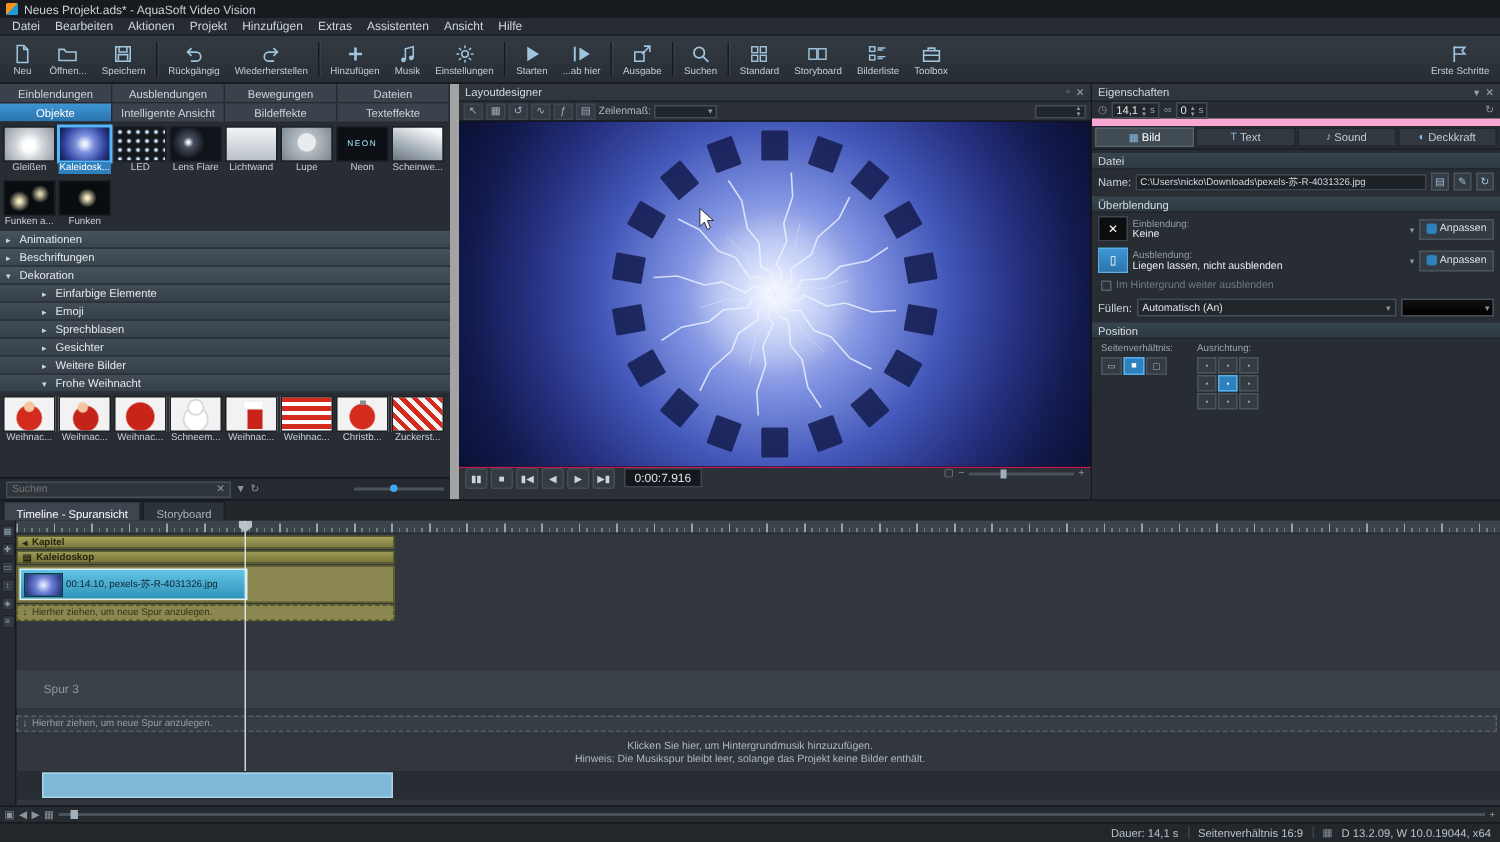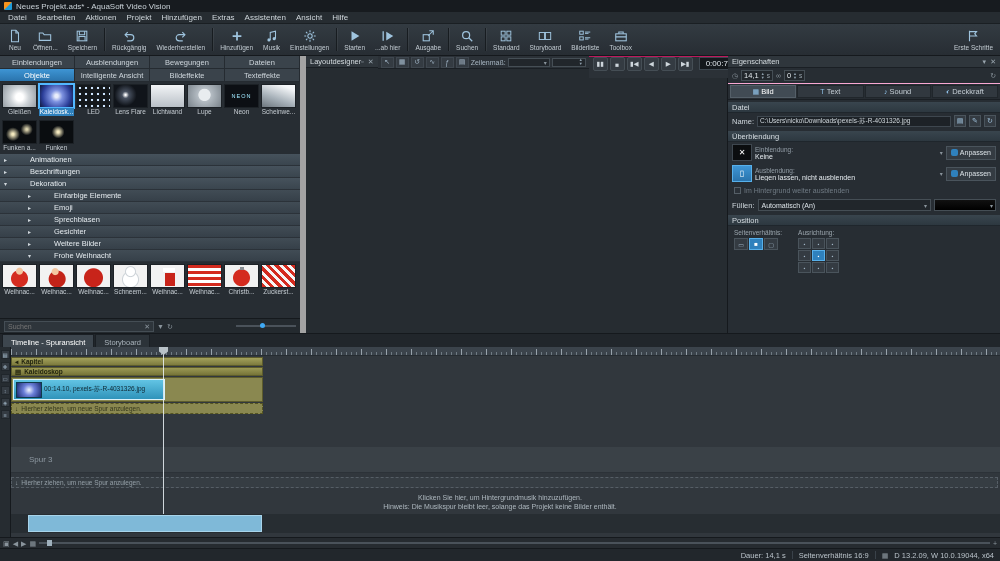--- a/index.html
+++ b/index.html
@@ -43,51 +43,51 @@
   .art-sparks2{background-color:#0a0d10;background-image:radial-gradient(circle at 55% 50%,rgba(255,244,200,.95) 5%,transparent 30%)}
   .xmas .thumb-art{background-color:#f2f2f2}
   .xart-santa1{background-image:radial-gradient(circle at 50% 28%,#f3c6a0 3px,transparent 4px),radial-gradient(circle at 50% 62%,#d42b1f 8px,transparent 9px)}
   .xart-santa2{background-image:radial-gradient(circle at 46% 30%,#f3c6a0 3px,transparent 4px),radial-gradient(circle at 52% 64%,#c32318 8px,transparent 9px)}
   .xart-sack{background-image:radial-gradient(circle at 50% 58%,#c8241a 9px,transparent 10px)}
   .xart-snowman{background-image:radial-gradient(circle at 50% 30%,#fff 4px,#cdd3d8 5px,transparent 6px),radial-gradient(circle at 50% 66%,#fff 7px,#cdd3d8 8px,transparent 9px);background-color:#eef1f3}
   .xart-stocking{background-image:linear-gradient(#fff,#fff),linear-gradient(#c8241a,#c8241a);background-size:12px 4px,10px 13px;background-position:58% 18%,60% 85%;background-repeat:no-repeat}
   .xart-hat{background-image:repeating-linear-gradient(180deg,#d42b1f 0 3px,#fff 3px 6px)}
   .xart-ornament{background-image:linear-gradient(#8a8f94,#8a8f94),radial-gradient(circle at 50% 58%,#d42b1f 8px,transparent 9px);background-size:4px 3px,100% 100%;background-position:50% 10%,0 0;background-repeat:no-repeat}
   .xart-candy{background-image:repeating-linear-gradient(45deg,#d42b1f 0 3px,#f6f6f6 3px 6px)}
-  .tree-row{height:12px;display:flex;align-items:center;gap:20px;padding-left:4px;background:linear-gradient(#46525c,#3a454e);border-bottom:1px solid #2b3239;font-size:7.5px;color:#e4eaee;cursor:pointer}
+  .tree-row{height:12px;display:flex;align-items:center;gap:3px;padding-left:4px;background:linear-gradient(#46525c,#3a454e);border-bottom:1px solid #2b3239;font-size:7.5px;color:#e4eaee;cursor:pointer}
   .tree-row.lvl1{padding-left:28px;background:linear-gradient(#414c55,#364049)}
   .tree-arrow{width:6px;font-size:6px;color:#cfd6db}
   .lp-search{position:absolute;left:0;right:0;bottom:0;height:15px;background:#242a2f;border-top:1px solid #15191d;display:flex;align-items:center;gap:3px;padding:0 4px}
   .search-box{flex:0 0 150px;height:11px;background:#2e353b;border:1px solid #454e55;display:flex;align-items:center;padding:0 3px;gap:2px}
   .search-box input{flex:1;background:transparent;border:none;outline:none;color:#aab4bc;font-size:7px;font-family:"Liberation Sans",sans-serif}
   .tiny-icon{color:#8a949c;font-size:7px;line-height:1}
   .mini-slider{margin-left:auto;width:60px;height:2px;background:#4a525a;position:relative}
   .mini-dot{position:absolute;left:40%;top:-2px;width:5px;height:5px;border-radius:50%;background:#3fa9f5}
 
   
-  .center-panel{position:absolute;left:306px;top:56px;width:422px;bottom:228px;background:#262c31;border-right:1px solid #15191d;display:flex;flex-direction:row}
+  .center-panel{position:absolute;left:306px;top:56px;width:422px;bottom:228px;background:#262c31;border-right:1px solid #15191d;display:flex;flex-direction:column}
   .panel-header{height:12px;flex:0 0 12px;background:#2f363c;border-bottom:1px solid #1a1f24;display:flex;align-items:center;padding:0 4px;font-size:7.5px;color:#d3dade}
   .ph-icons{margin-left:auto;display:flex;gap:4px;color:#9aa6af;font-size:7px}
   .ld-toolbar{height:13px;flex:0 0 13px;background:#2b3137;border-bottom:1px solid #1a1f24;display:flex;align-items:center;gap:2px;padding:0 3px;font-size:7px;color:#a7b6c2}
   .ld-btn{width:13px;height:11px;display:flex;align-items:center;justify-content:center;background:#343b42;border:1px solid #3f474f;color:#9fb3c4;font-size:7px}
   .ld-select{width:42px;height:9px;background:#21262b;border:1px solid #454e55;display:flex;align-items:center;justify-content:space-between;padding:0 2px;color:#9fb0bc;font-size:6px}
   .ld-spin{margin-left:auto;width:34px;height:9px;background:#21262b;border:1px solid #454e55;display:flex;align-items:center;justify-content:flex-end;padding:0 2px;color:#9fb0bc;font-size:6px}
   .preview{flex:1;position:relative;background:#000;overflow:hidden}
   .pv-img{position:absolute;inset:0;background:radial-gradient(circle at 50% 50%,#e8ecfb 0%,#bac6f2 12%,#7c8fe0 28%,#4257b8 48%,#25307f 68%,#131a4d 85%,#0b1034 100%)}
   .pv-svg{position:absolute;inset:0;width:100%;height:100%}
   .transport{height:22px;flex:0 0 22px;background:#2b3137;border-top:1px solid #be185d;display:flex;align-items:flex-start;gap:2px;padding:0 4px}
   .tr-btn{min-width:15px;height:14px;border-radius:2px;background:#343b42;border:1px solid #454e55;color:#cdd5db;font-size:6.5px;display:flex;align-items:center;justify-content:center;padding:0 2px}
   .time-display{margin-left:4px;background:#14181c;border:1px solid #3e474f;color:#dfe5ea;font-size:8px;padding:1px 6px}
   .tr-right{margin-left:auto;display:flex;align-items:center;gap:3px;color:#9fb0bc}
   .slider{width:70px;height:2px;background:#4a525a;position:relative}
   .slider-thumb{position:absolute;left:30%;top:-2px;width:4px;height:6px;background:#9fb0bc}
 
   
   .right-panel{position:absolute;left:728px;top:56px;right:0;bottom:228px;background:#272d33;overflow:hidden}
-  .rp-row1{height:16px;display:flex;align-items:center;gap:3px;padding:0 4px;border-bottom:1px solid #f9a8d4}
+  .rp-row1{height:16px;display:flex;align-items:center;gap:3px;padding:0 4px;border-bottom:5px solid #f9a8d4}
   .spin-field{display:flex;align-items:center;gap:2px;height:11px;background:#21262b;border:1px solid #454e55;padding:0 2px;font-size:7.5px;color:#e2e8ec}
   .spin-arrows{display:flex;flex-direction:column;font-size:4px;line-height:4px;color:#8fa0ad}
   .unit{color:#9aa5ad;font-size:6.5px}
   .rp-tabs{display:flex;gap:1px;height:16px;padding:1px 2px;border-bottom:1px solid #1a1f24}
   .rp-tab{flex:1;display:flex;align-items:center;justify-content:center;gap:2px;background:#31383f;border:1px solid #20262b;font-size:7.5px;color:#c3ccd3}
   .rp-tab.active{background:#414b54;border-color:#545f68;color:#fff}
   .rp-tab .ticon{color:#8fc0e6;font-size:7px}
   .section-header{height:11px;margin-top:2px;background:linear-gradient(#39454e,#2d3840);border-bottom:1px solid #1f262c;display:flex;align-items:center;padding:0 4px;font-size:7.5px;color:#d6dde2}
   .rp-row{display:flex;align-items:center;gap:3px;padding:2px 4px;font-size:7.5px}
   .path-field{flex:1;height:11px;background:#1d2227;border:1px solid #3e474f;color:#cfd6db;font-size:6.5px;display:flex;align-items:center;padding:0 2px;white-space:nowrap;overflow:hidden}

